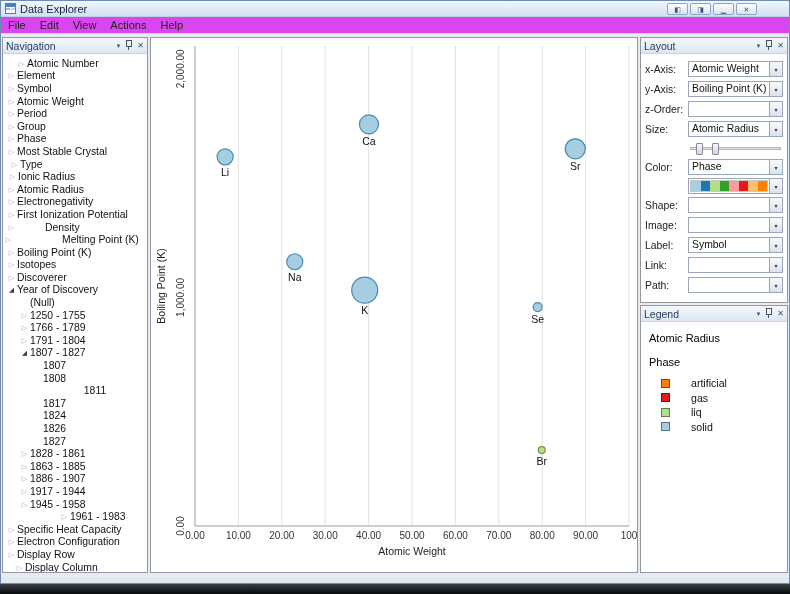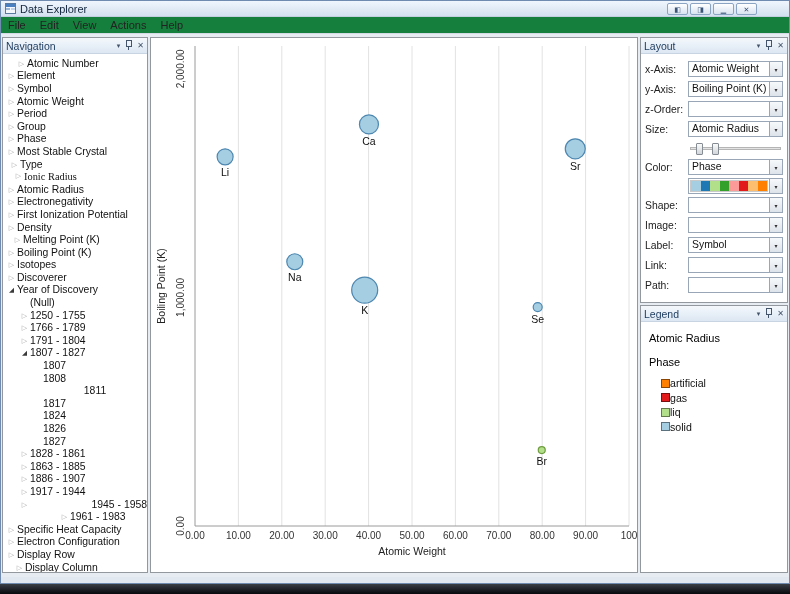--- a/index.html
+++ b/index.html
@@ -10,21 +10,21 @@
     background:#e7ecf3;display:flex;flex-direction:column}
   .titlebar{height:16px;background:linear-gradient(#f0f6fd,#d3e0ef);display:flex;align-items:center;
     padding:0 4px;position:relative;border-bottom:1px solid #c2cfdf;flex:none}
   .app-icon{width:11px;height:11px;flex:none}
   .title{font-size:11px;color:#13253c;margin-left:4px}
   .win-buttons{position:absolute;right:32px;top:2px;display:flex;gap:2px}
   .win-btn{width:21px;height:12px;border:1px solid #8ba4c4;border-radius:2px;
     background:linear-gradient(#ffffff,#d9e3f0);font-size:7px;color:#3a5578;
     display:flex;align-items:center;justify-content:center;line-height:1}
 
-  .menubar{height:17px;background:#15803d;border-bottom:1px solid #d4dae3;display:flex;align-items:center;flex:none}
+  .menubar{height:17px;background:#d946ef;border-bottom:1px solid #d4dae3;display:flex;align-items:center;flex:none}
   .menu-item{font-size:11px;color:#222;padding:1px 7px;cursor:default}
 
   .workspace{position:relative;flex:1;background:#e7ecf3}
   .statusstrip{height:6px;background:#e2e8f0;flex:none}
   .taskbar{position:absolute;left:0;bottom:0;width:790px;height:10px;
     background:linear-gradient(#3a3f46,#07090c)}
 
   .panel{position:absolute;background:#fff;border:1px solid #93979e}
   .panel-header{height:16px;background:linear-gradient(#f4f8fc,#dce7f3);border-bottom:1px solid #c8d4e2;
     display:flex;align-items:center;padding:0 3px;font-size:10.5px;color:#1c3a5e}
@@ -70,21 +70,21 @@
 
   
   .legend-panel{left:639px;top:271px;width:148px;height:268px}
   .legend-body{padding:8px 6px 0}
   .lg-title{font-size:11px;color:#000;margin:2px 0 8px 2px}
   .size-row{display:flex;align-items:center;margin-bottom:2px}
   .size-circle-box{width:80px;display:flex;justify-content:center;align-items:center;flex:none}
   .size-circle{border-radius:50%;background:#dedede;border:1px solid #8f8f8f}
   .size-value{flex:1;text-align:right;font-size:10.4px;color:#111;padding-right:2px}
   .phase-section{margin-top:12px}
-  .phase-row{display:flex;align-items:center;height:14.5px;padding-left:14px;gap:0}
+  .phase-row{display:flex;align-items:center;height:14.5px;padding-left:14px;gap:21px}
   .phase-swatch{width:9px;height:9px;border:1px solid rgba(0,0,0,.45);flex:none}
   .phase-label{font-size:10.6px;color:#111}
 </style>
 </head>
 <body>
 
 <div class="window">
   <div class="titlebar">
     <svg class="app-icon" viewBox="0 0 11 11">
       <rect x="0.5" y="0.5" width="10" height="10" fill="#f4f8fc" stroke="#5c7ba1"></rect>
@@ -150,41 +150,41 @@
             <span class="tree-label">Phase</span>
           </div>
           <div class="tree-row" style="padding-left: 3px;">
             <span class="tree-marker collapsed">▷</span>
             <span class="tree-label">Most Stable Crystal</span>
           </div>
           <div class="tree-row" style="padding-left: 6px;">
             <span class="tree-marker collapsed">▷</span>
             <span class="tree-label">Type</span>
           </div>
-          <div class="tree-row" style="padding-left: 10px; font-family: Liberation Serif, serif;">
+          <div class="tree-row" style="padding-left: 4px;">
             <span class="tree-marker collapsed">▷</span>
             <span class="tree-label">Ionic Radius</span>
           </div>
           <div class="tree-row" style="padding-left: 3px;">
             <span class="tree-marker collapsed">▷</span>
             <span class="tree-label">Atomic Radius</span>
           </div>
           <div class="tree-row" style="padding-left: 3px;">
             <span class="tree-marker collapsed">▷</span>
             <span class="tree-label">Electronegativity</span>
           </div>
           <div class="tree-row" style="padding-left: 3px;">
             <span class="tree-marker collapsed">▷</span>
             <span class="tree-label">First Ionization Potential</span>
           </div>
-          <div class="tree-row" style="padding-left: 3px;">
+          <div class="tree-row" style="padding-left: 3px; gap: 28px;">
             <span class="tree-marker collapsed">▷</span>
             <span class="tree-label">Density</span>
           </div>
-          <div class="tree-row" style="padding-left: 9px;">
+          <div class="tree-row" style="padding-left: 0; gap: 48px;">
             <span class="tree-marker collapsed">▷</span>
             <span class="tree-label">Melting Point (K)</span>
           </div>
           <div class="tree-row" style="padding-left: 3px;">
             <span class="tree-marker collapsed">▷</span>
             <span class="tree-label">Boiling Point (K)</span>
           </div>
           <div class="tree-row" style="padding-left: 3px;">
             <span class="tree-marker collapsed">▷</span>
             <span class="tree-label">Isotopes</span>
@@ -254,21 +254,21 @@
             <span class="tree-label">1863 - 1885</span>
           </div>
           <div class="tree-row" style="padding-left: 16px;">
             <span class="tree-marker collapsed">▷</span>
             <span class="tree-label">1886 - 1907</span>
           </div>
           <div class="tree-row" style="padding-left: 16px;">
             <span class="tree-marker collapsed">▷</span>
             <span class="tree-label">1917 - 1944</span>
           </div>
-          <div class="tree-row" style="padding-left: 16px; justify-content: space-between;">
+          <div class="tree-row" style="padding-left: 16px;">
             <span class="tree-marker collapsed">▷</span>
             <span class="tree-label">1945 - 1958</span>
           </div>
           <div class="tree-row" style="padding-left: 16px; margin-left: 40px;">
             <span class="tree-marker collapsed">▷</span>
             <span class="tree-label">1961 - 1983</span>
           </div>
           <div class="tree-row" style="padding-left: 3px;">
             <span class="tree-marker collapsed">▷</span>
             <span class="tree-label">Specific Heat Capacity</span>

